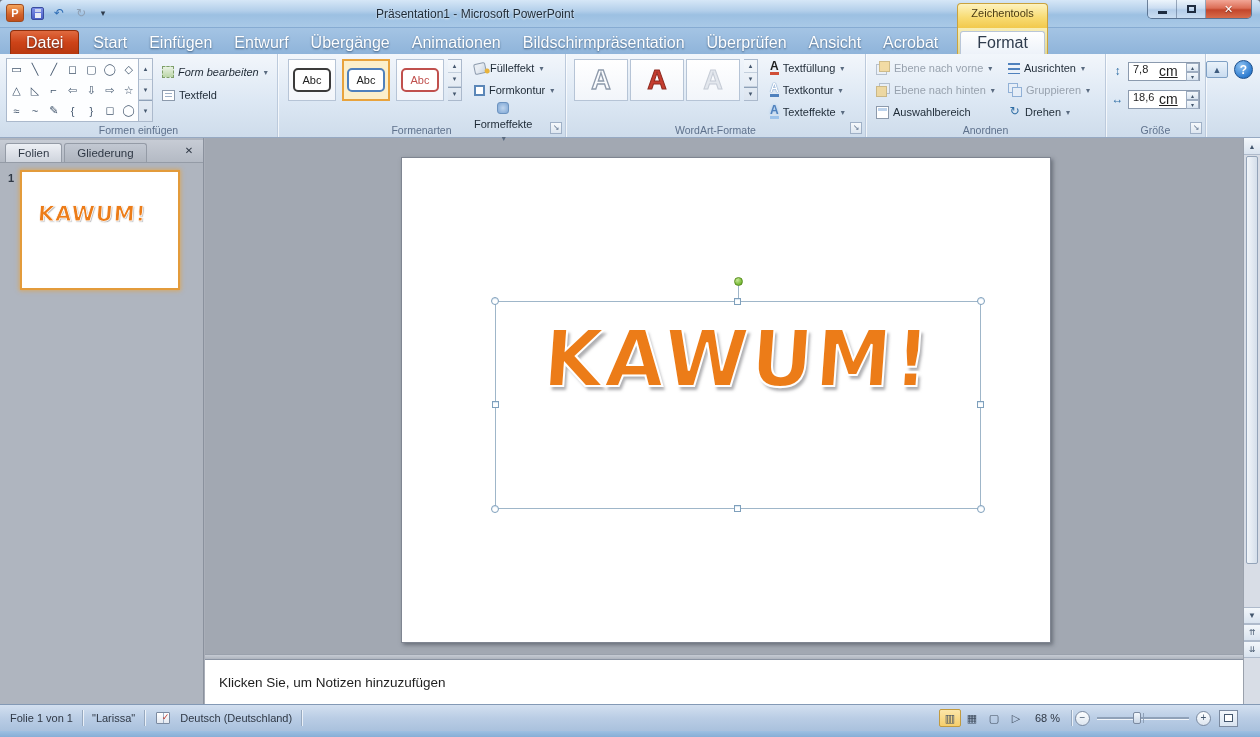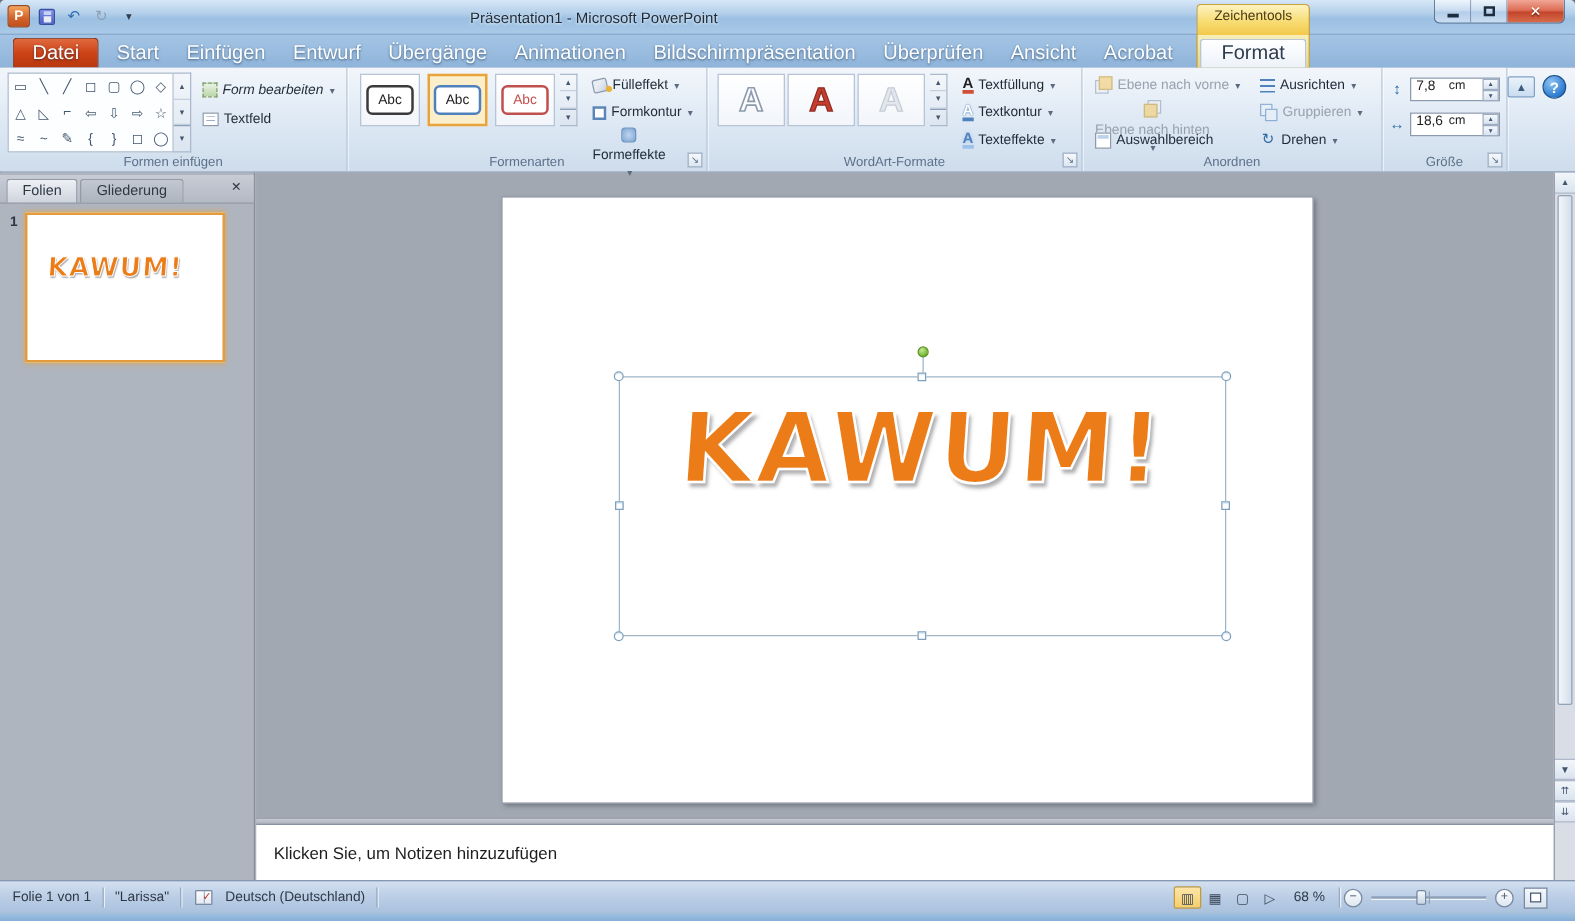--- a/index.html
+++ b/index.html
@@ -120,21 +120,21 @@
   .ic-selpane { width:13px; height:13px; background:#fff; border:1px solid #8C9AAC; }
   .ic-selpane::before { content:""; position:absolute; left:1px; top:1px; right:1px; height:3px; background:#BDD3EC; }
   .ic-align { width:12px; height:11px; background:repeating-linear-gradient(#4F81BD 0 2px, transparent 2px 5px); }
   .ic-group::before { content:""; position:absolute; left:0; top:0; width:8px; height:8px; border:1px solid #4F81BD; background:#EAF1F9; }
   .ic-group::after { content:""; position:absolute; right:0; bottom:0; width:8px; height:8px; border:1px solid #4F81BD; background:#EAF1F9; }
   .ic-glyph { width:auto; min-width:13px; font-size:12px; line-height:13px; color:#2E6DA4; text-align:center; }
 
   .spinrow { position:absolute; left:5px; display:flex; align-items:center; gap:4px; }
   .spinbox { width:72px; height:19px; background:#fff; border:1px solid #8B9AAE; display:flex; align-items:flex-start; padding-left:4px; }
   .spinbox input { border:none; outline:none; width:26px; font-size:11px; font-family:inherit; color:#1E1E1E; background:transparent; padding:0; }
-  .spin-unit { font-size:10px; color:#1E1E1E; margin-right:2px; }
+  .spin-unit { font-size:14px; color:#1E1E1E; margin-right:2px;text-decoration:underline; }
   .steppers { display:flex; flex-direction:column; width:13px; height:17px; margin-left:auto; }
   .step { flex:1; display:flex; align-items:center; justify-content:center; font-size:6px; color:#44576E;
     background:linear-gradient(#F4F8FC,#D9E4F0); border:1px solid #9DACC0; }
 
   
   .workspace { position:absolute; left:0; top:138px; right:0; bottom:33px; }
   .leftpanel { position:absolute; left:0; top:0; width:204px; bottom:0; background:#AFB5BF; border-right:1px solid #8A919D; }
   .paneltabs { position:absolute; left:0; top:2px; right:0; height:23px; display:flex; align-items:flex-end;
     padding-left:5px; background:linear-gradient(#C7CCD5,#B4BAC4); border-bottom:1px solid #949BA6; }
   .ptab { padding:3px 12px; font-size:11.5px; color:#2F3845; border:1px solid #949BA6; border-bottom:none;
@@ -403,21 +403,21 @@
       <div class="dlg">↘</div>
       <div class="rgroup-label">WordArt-Formate</div>
     </div>
 
     <div class="rgroup" style="width:240px;">
       <div class="rbtn dis" style="left:6px; top:4px;">
         <span class="ic ic-layers-front"></span>
         <span>Ebene nach vorne</span>
         <span class="caret">▾</span>
       </div>
-      <div class="rbtn dis" style="left:6px; top:26px;flex-direction:column;">
+      <div class="rbtn dis" style="left:6px; top:26px;">
         <span class="ic ic-layers-back"></span>
         <span>Ebene nach hinten</span>
         <span class="caret">▾</span>
       </div>
       <div class="rbtn" style="left:6px; top:48px;">
         <span class="ic ic-selpane"></span>
         <span>Auswahlbereich</span>
       </div>
       <div class="rbtn" style="left:138px; top:4px;">
         <span class="ic ic-align"></span>

